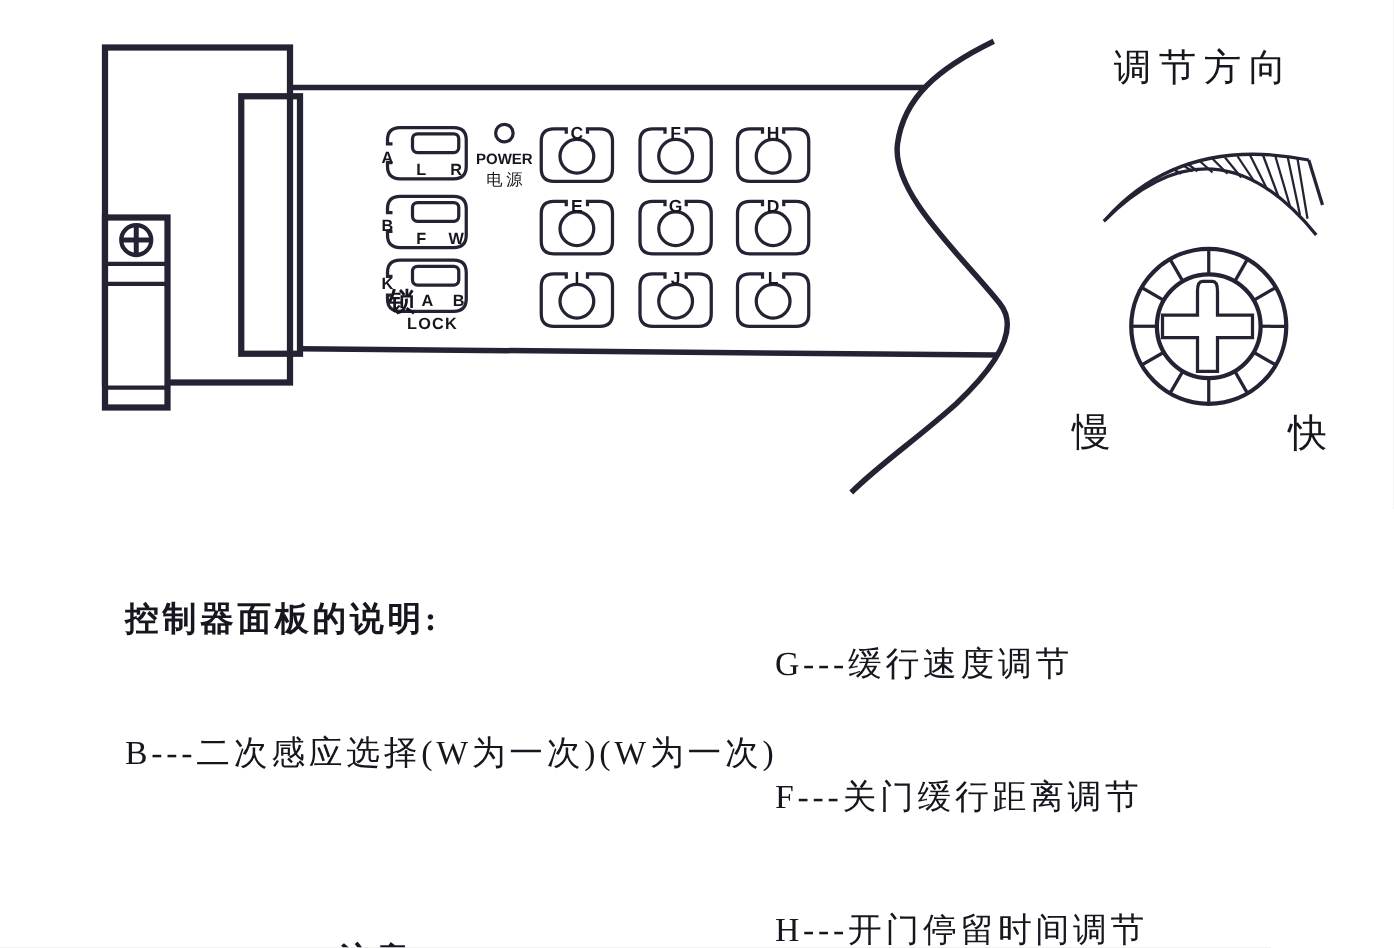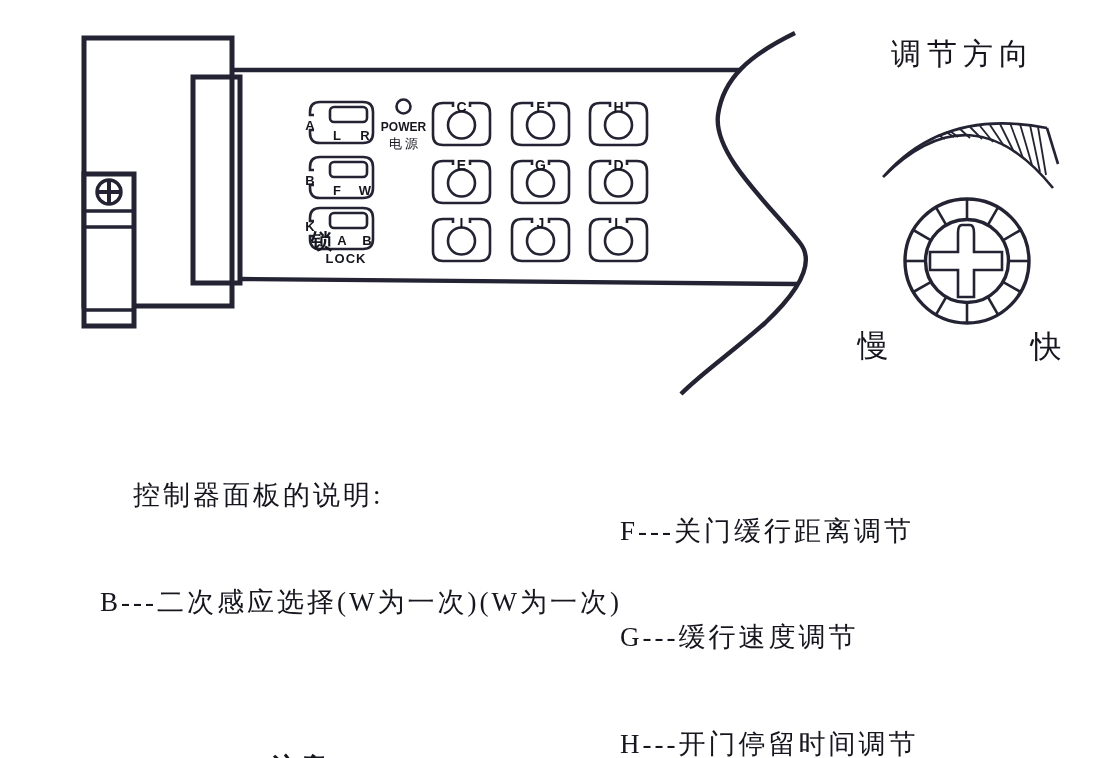--- a/index.html
+++ b/index.html
@@ -23,21 +23,21 @@
   .t-pos{font-size:13px;text-anchor:middle;}
   .t-lock{font-size:13px;text-anchor:middle;letter-spacing:1px;}
   .t-power{font-size:12px;text-anchor:middle;}
   .t-serif{font-family:"Liberation Serif","DejaVu Serif",serif;}
   .t-cn-small{font-size:13px;text-anchor:middle;letter-spacing:3px;}
   .t-suo{font-size:21px;font-weight:bold;}
   .t-dial-title{font-size:30px;letter-spacing:6px;}
   .t-speed{font-size:31px;text-anchor:middle;}
   
   .desc-col{position:absolute;font-size:27px;line-height:35.5px;letter-spacing:3px;white-space:pre;}
-  .desc-col .title{font-weight:normal;margin-left:33px;}
+  .desc-col .title{font-weight:bold;}
   .notes{position:absolute;left:271px;top:657px;font-size:27px;line-height:33.5px;letter-spacing:3px;white-space:pre;}
   .notes .bold{font-weight:bold;margin-top:28px;}
 </style>
 </head>
 <body>
 
 <div class="canvas">
 
   <svg class="diagram-svg" width="1115" height="758" viewBox="0 0 1115 758">
     <defs>
@@ -190,22 +190,22 @@
   <div class="desc-col" style="left:100px;top:407px">
     <div class="title">控制器面板的说明:</div>
     <div>B---二次感应选择(W为一次)(W为一次)</div>
     
     
     
     
   </div>
 
   <div class="desc-col" style="left:620px;top:442.5px">
+    <div>G---缓行速度调节</div>
     <div>F---关门缓行距离调节</div>
-    <div>G---缓行速度调节</div>
     <div>H---开门停留时间调节</div>
     
     
     
   </div>
 
   <div class="notes">
     <div class="bold">注意:</div>
     
     

